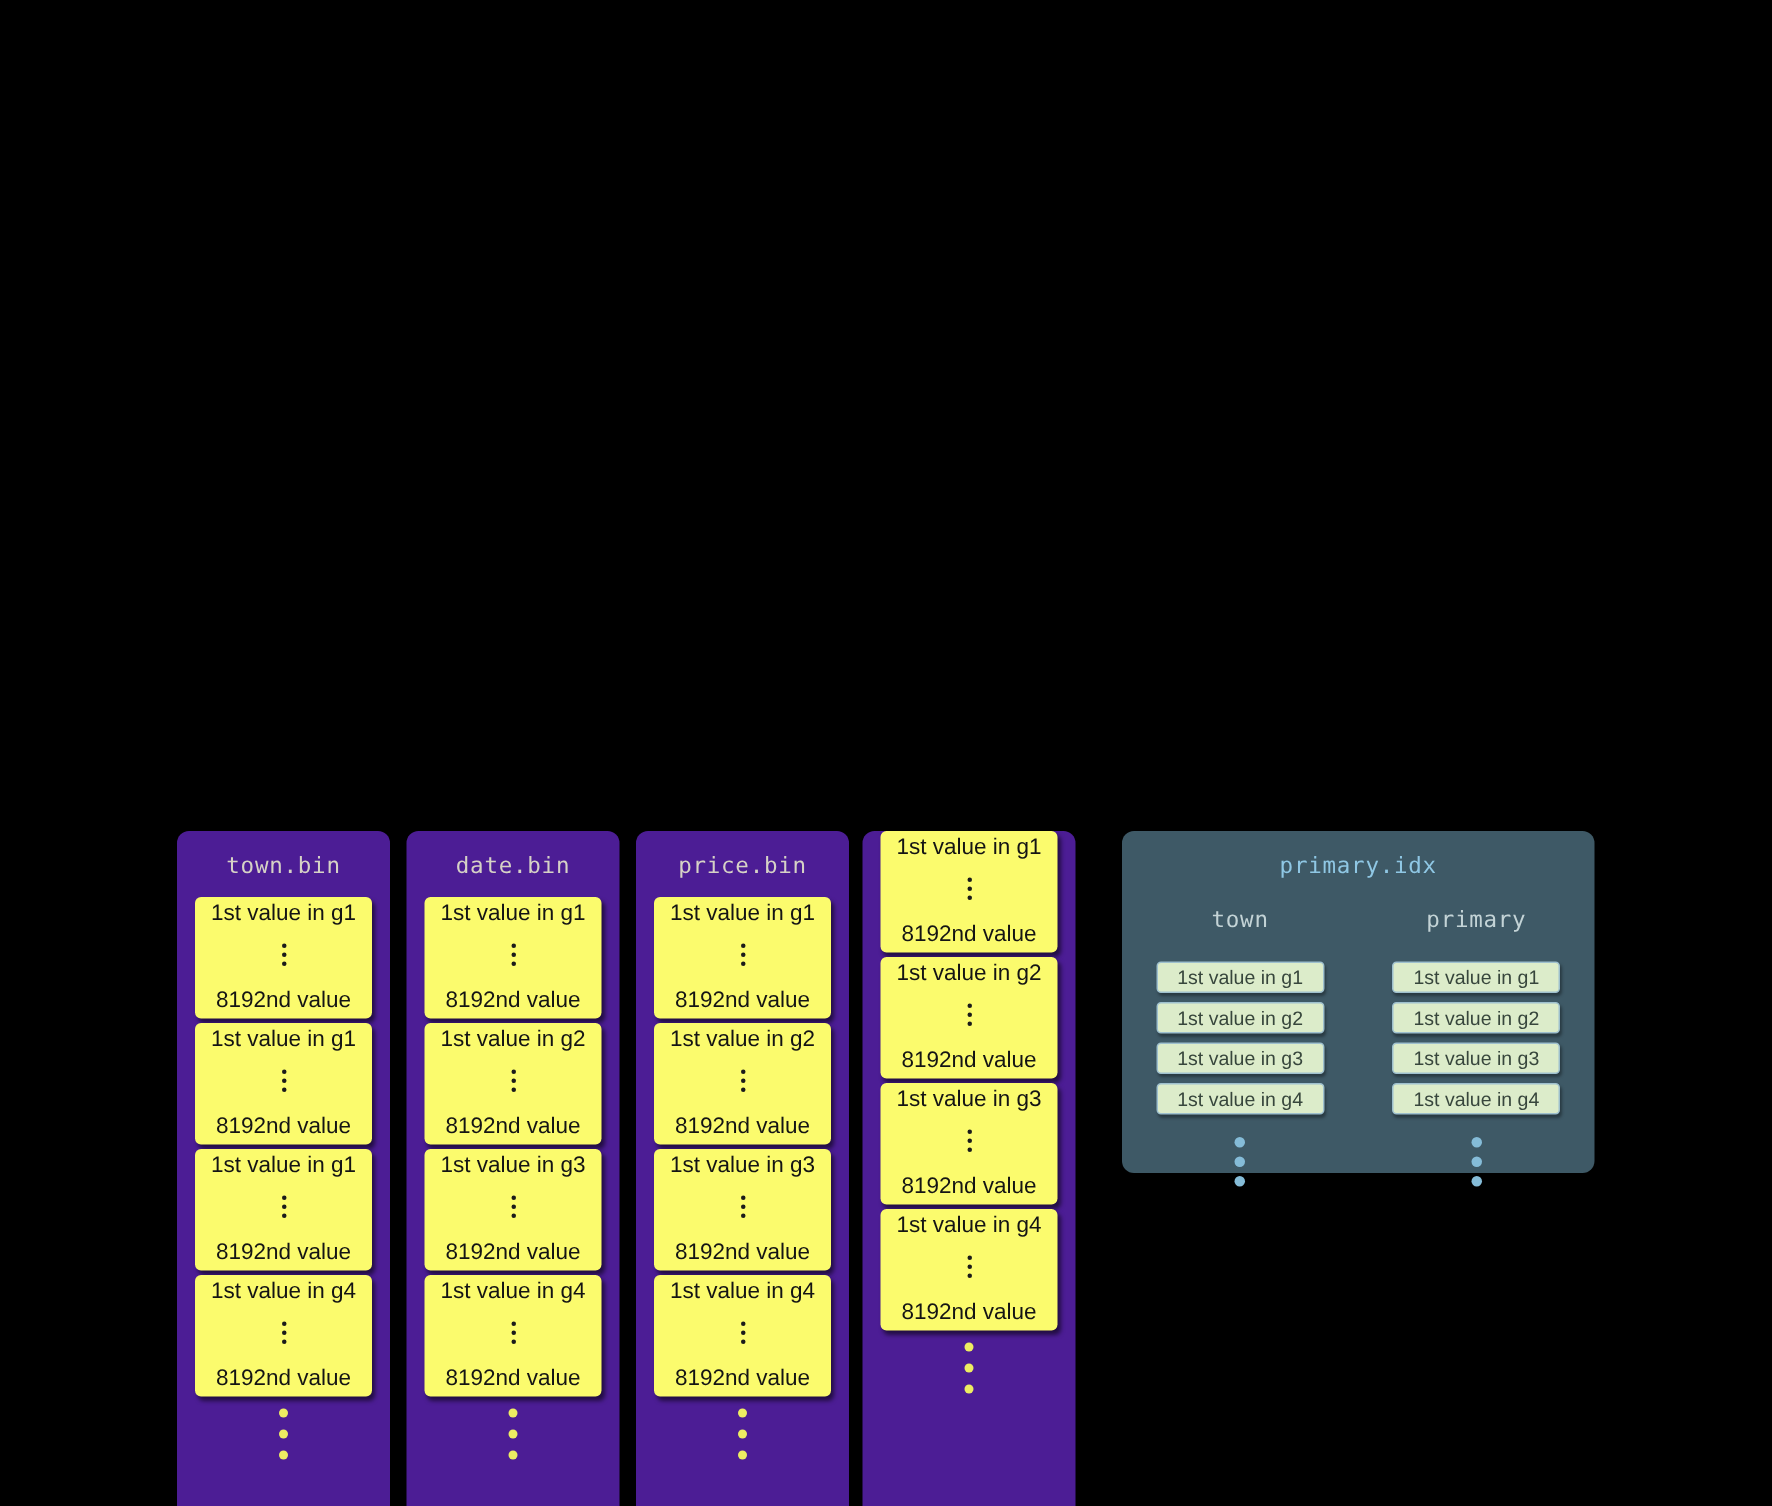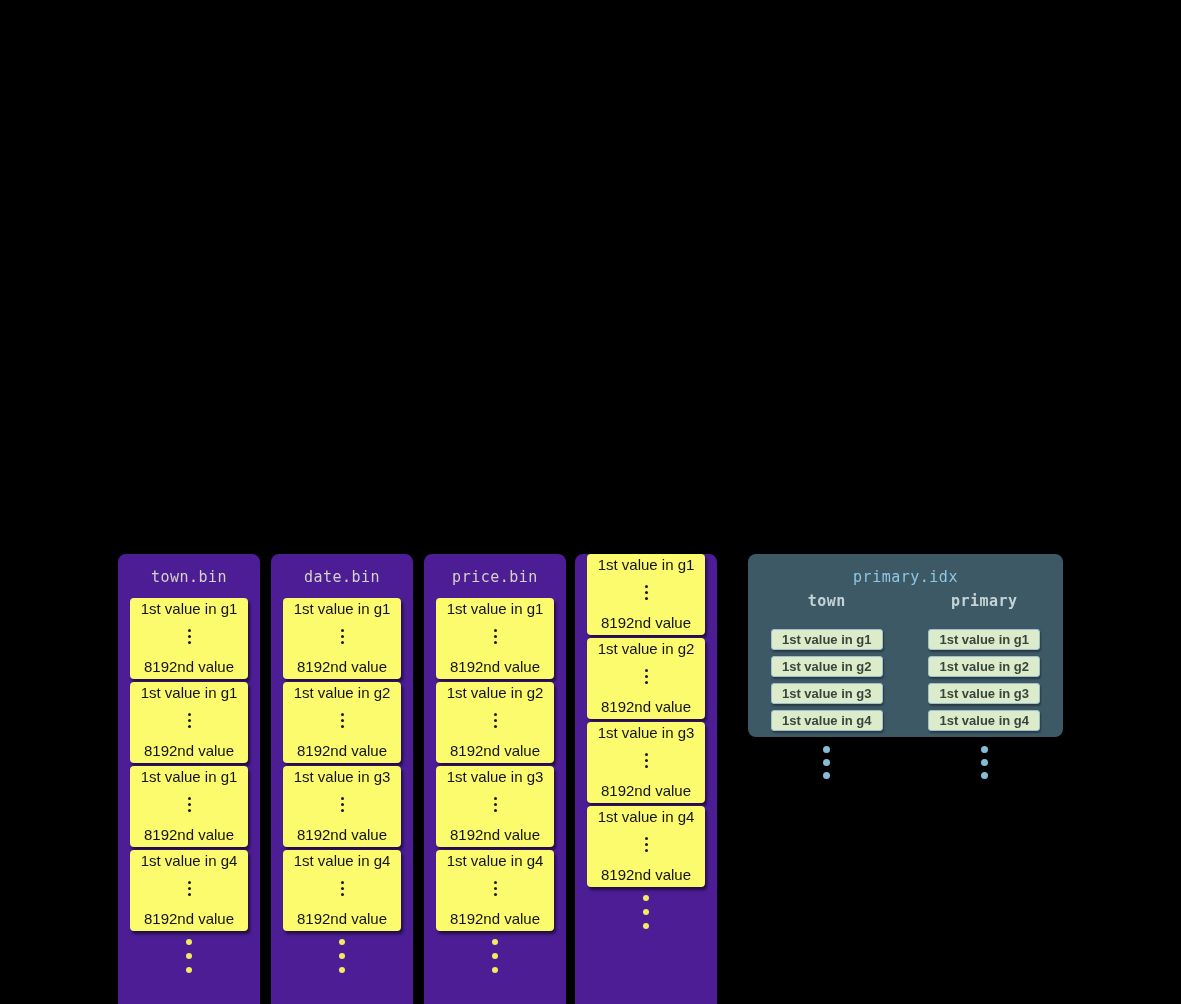--- a/index.html
+++ b/index.html
@@ -72,37 +72,36 @@
     box-shadow: 0 14px 0 #eded62, 0 28px 0 #eded62;
     margin: 8px auto 0;
   }
 
   
   .idx-panel {
     position: absolute;
     left: 748px;
     top: 554px;
     width: 315px;
-    height: 183px;
+    height: 228px;
     background: #3e5966;
     border-radius: 8px;
     box-shadow: 0 3px 8px rgba(0,0,0,0.6);
   }
   .idx-title {
     font-family: "DejaVu Sans Mono", monospace;
     font-size: 15px;
     color: #8fc7e4;
     text-align: center;
     padding-top: 14px;
     letter-spacing: 0.5px;
   }
   .idx-cols {
     display: flex;
-    margin-top: 6px;
-    font-weight: bold;
+    margin-top: 18px;
   }
   .idx-col {
     flex: 1;
     display: flex;
     flex-direction: column;
     align-items: center;
   }
   .idx-col-header {
     font-family: "DejaVu Sans Mono", monospace;
     font-size: 15px;

